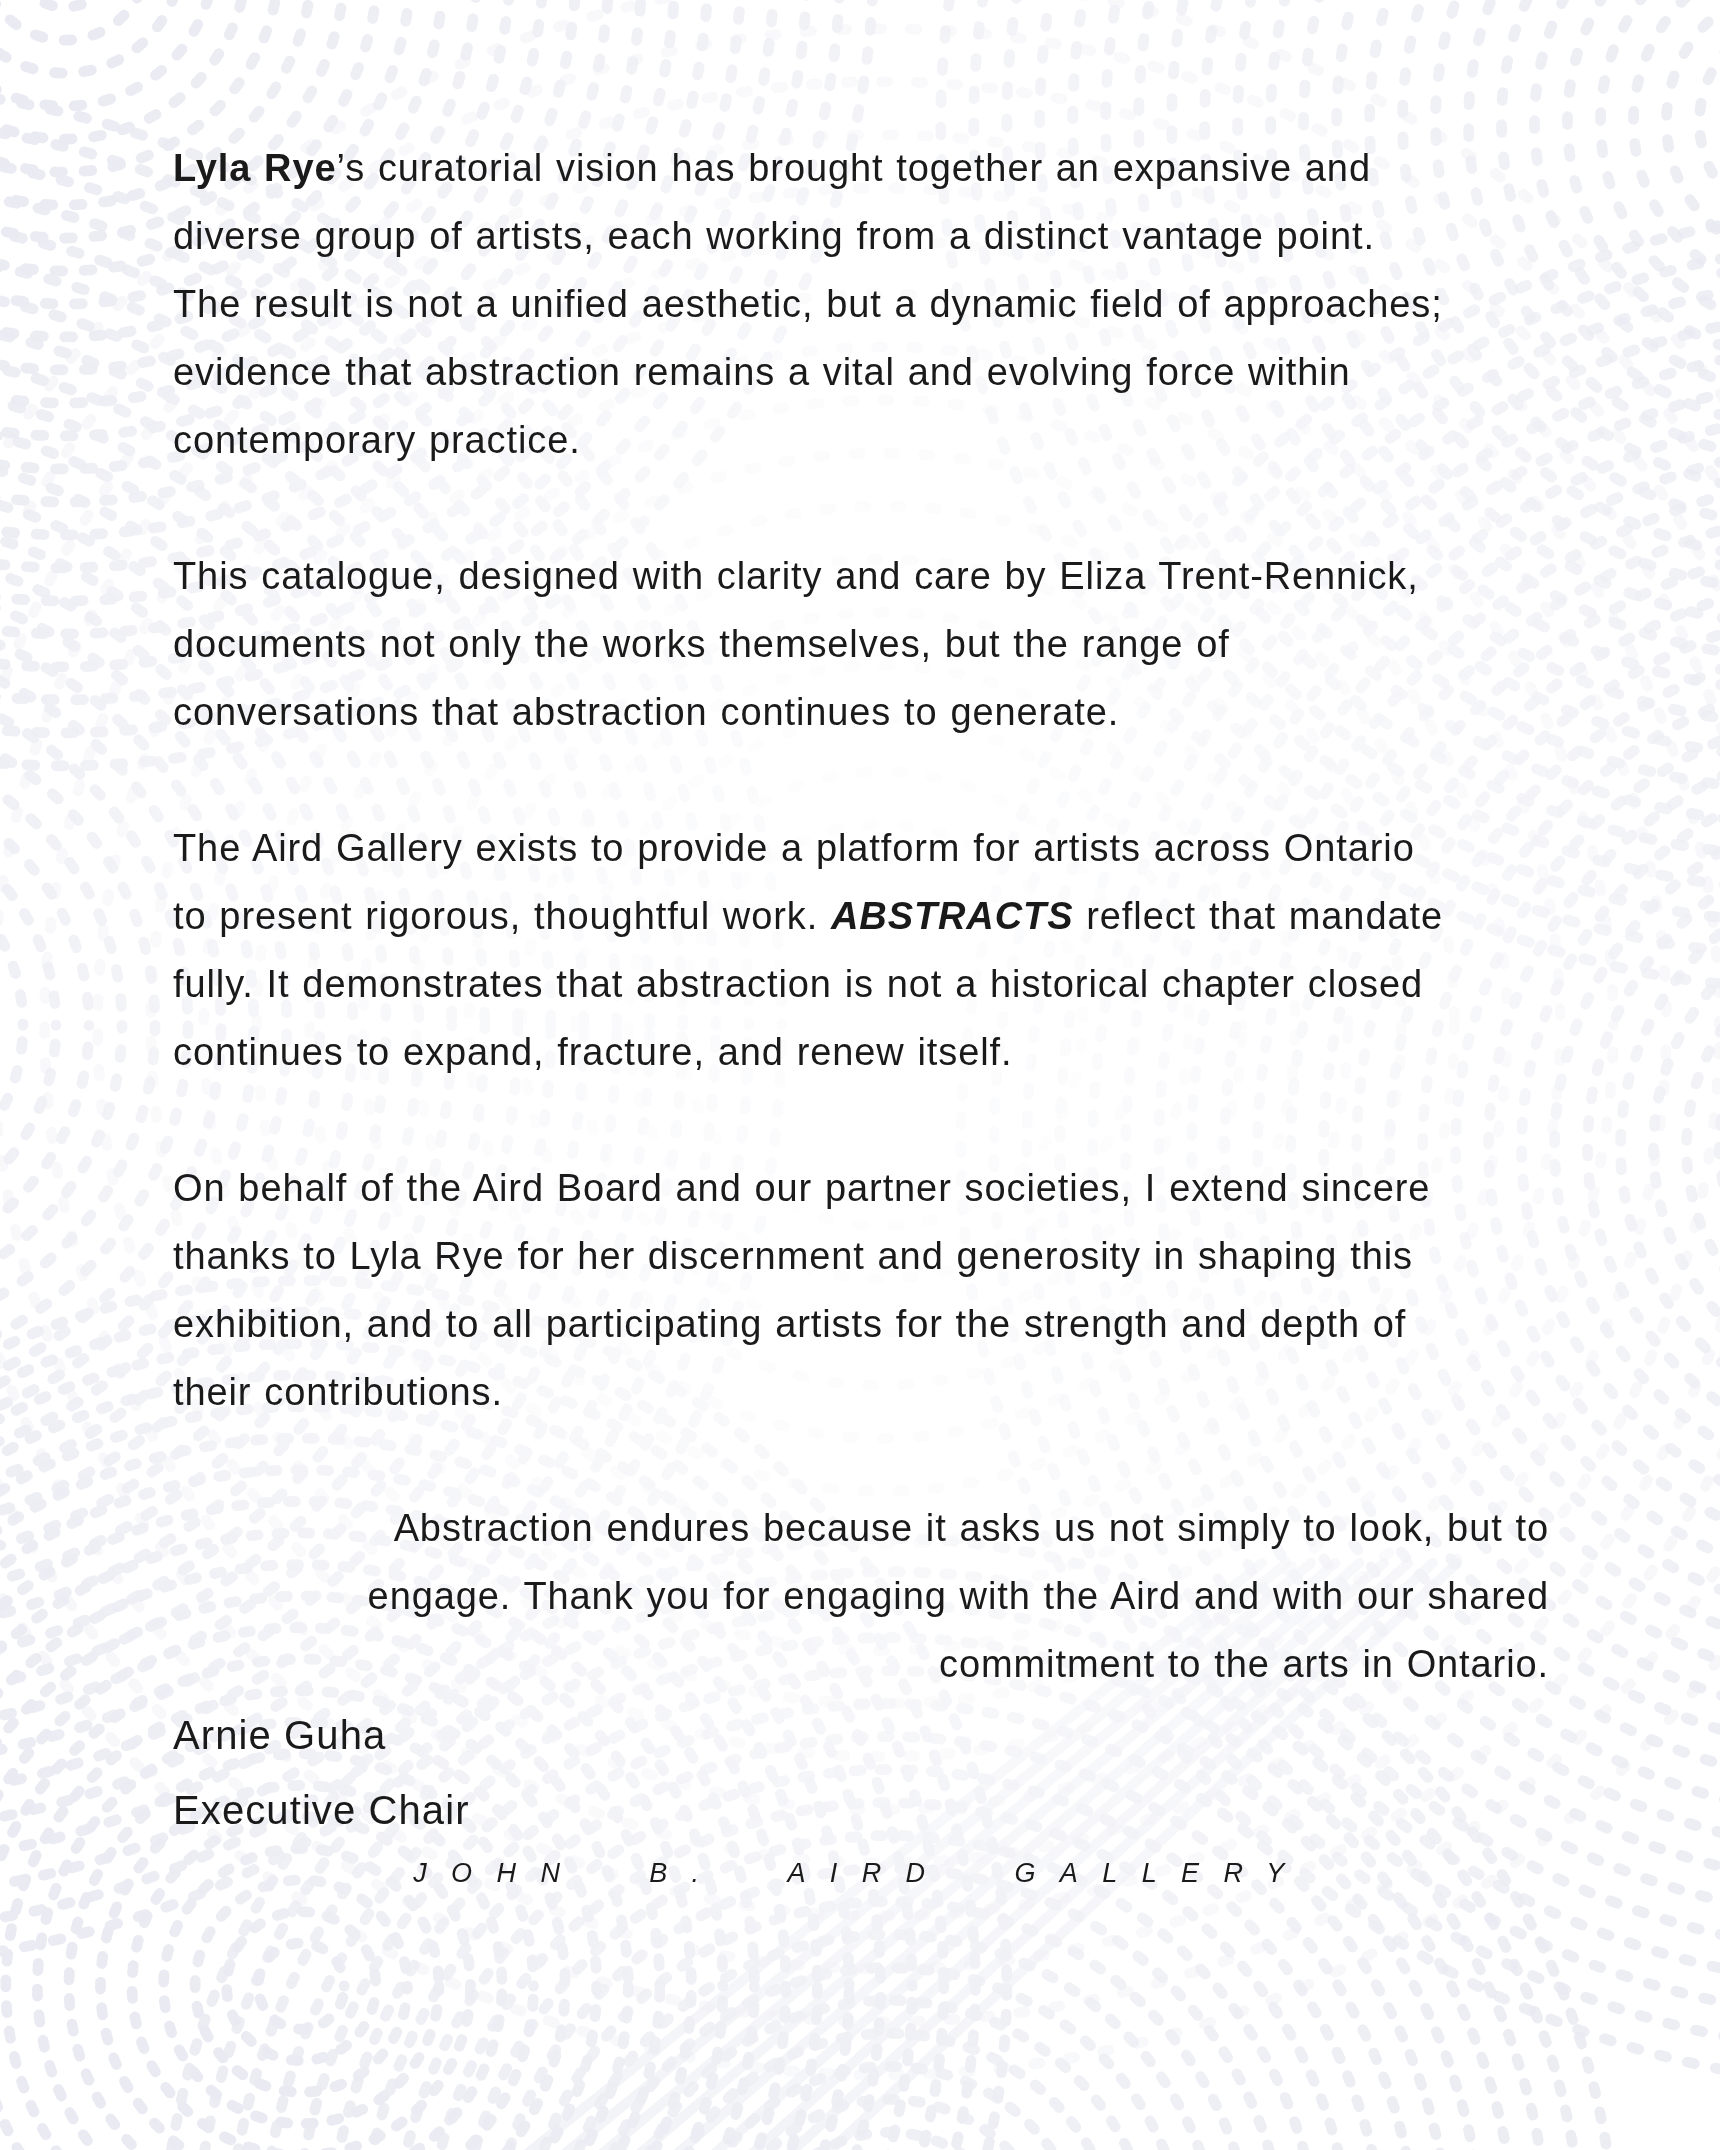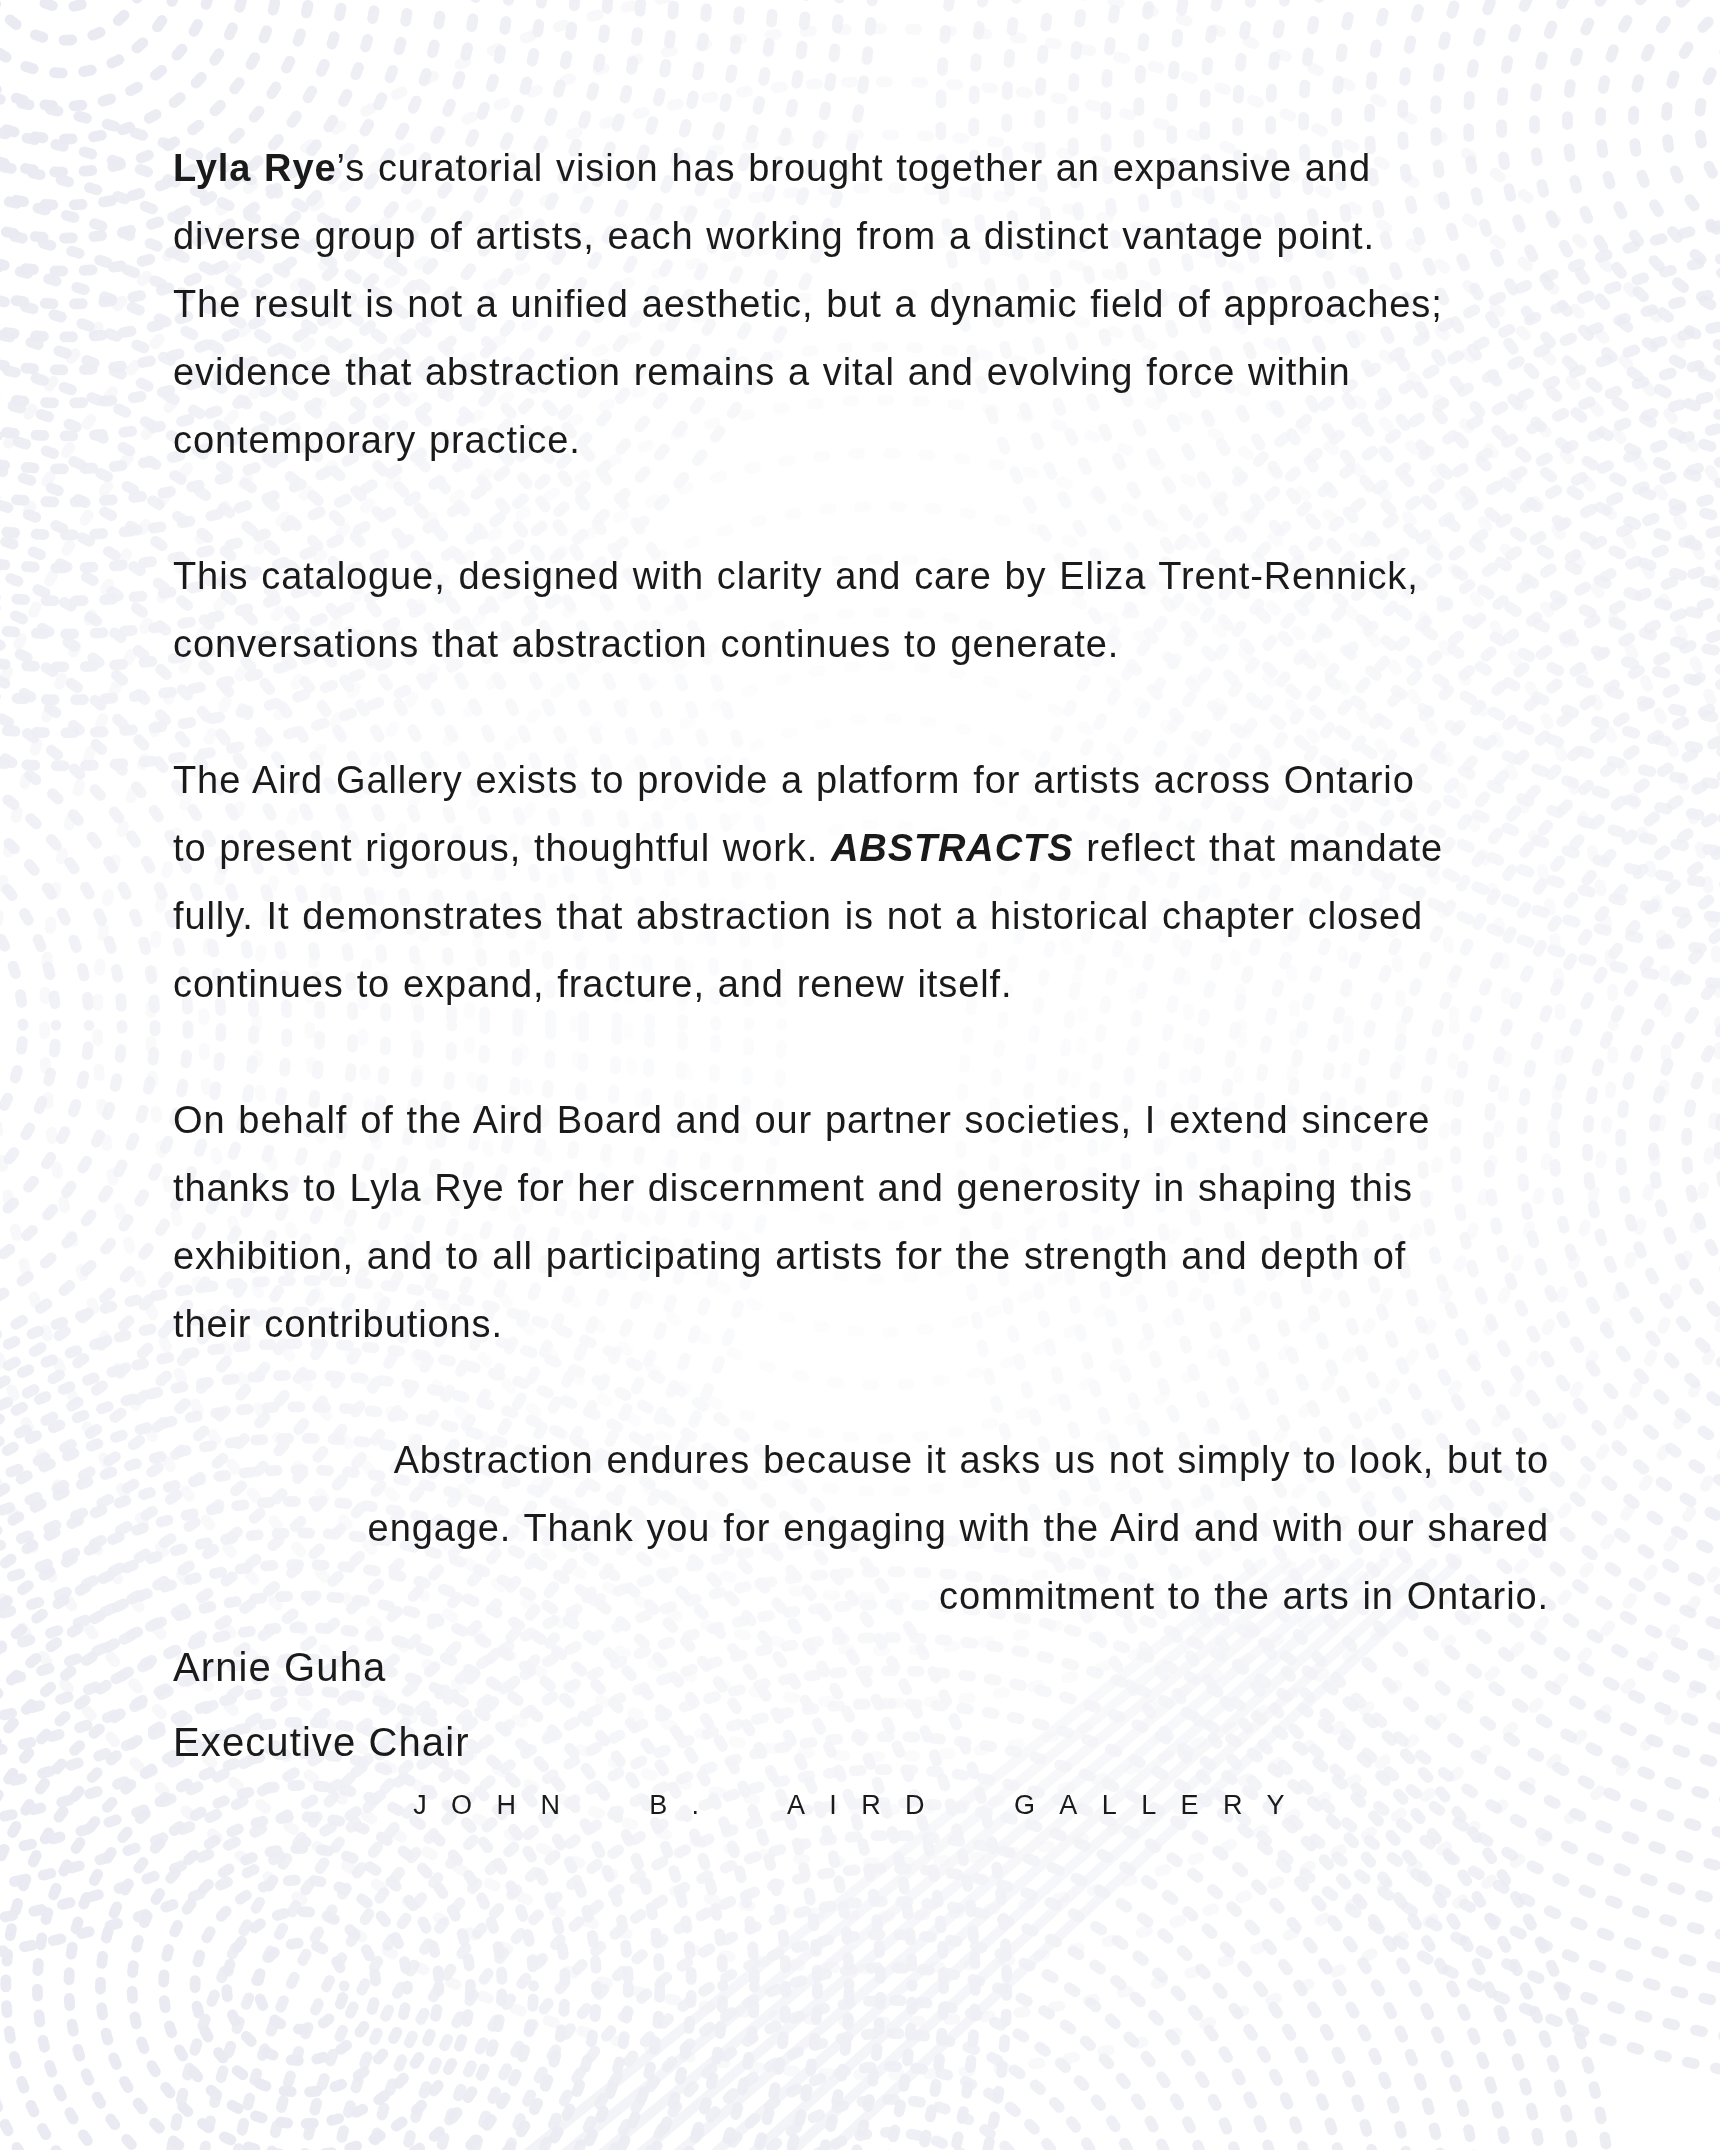--- a/index.html
+++ b/index.html
@@ -55,20 +55,21 @@
   .wordmark {
     margin-top: 5.7px;
     height: 39px;
     line-height: 39px;
     text-align: center;
     font-size: 27px;
     font-weight: 400;
     letter-spacing: 24.4px;
     word-spacing: 33px;
     white-space: nowrap;
+    font-style: italic;
   }
 </style>
 </head>
 <body>
 
 <svg id="bg-svg" class="bg-svg" xmlns="http://www.w3.org/2000/svg" viewBox="0 0 2400 3000">
   <defs>
     <radialGradient id="centerFade" cx="50%" cy="46%" r="62%">
       <stop offset="0%" stop-color="#ffffff" stop-opacity="0.9"></stop>
       <stop offset="55%" stop-color="#ffffff" stop-opacity="0.55"></stop>
@@ -269,20 +270,21 @@
   <p class="para">
     <span class="line"><b class="bold">Lyla Rye</b><span>’s curatorial vision has brought together an expansive and</span></span>
     <span class="line">diverse group of artists, each working from a distinct vantage point.</span>
     <span class="line">The result is not a unified aesthetic, but a dynamic field of approaches;</span>
     <span class="line">evidence that abstraction remains a vital and evolving force within</span>
     <span class="line">contemporary practice.</span>
   </p>
 
   <p class="para">
     <span class="line">This catalogue, designed with clarity and care by Eliza Trent-Rennick,</span>
+    <span class="line">documents not only the works themselves, but the range of</span>
     <span class="line">conversations that abstraction continues to generate.</span>
   </p>
 
   <p class="para">
     <span class="line">The Aird Gallery exists to provide a platform for artists across Ontario</span>
     <span class="line"><span>to present rigorous, thoughtful work. </span><b class="bold-italic">ABSTRACTS</b><span> reflect that mandate</span></span>
     <span class="line">fully. It demonstrates that abstraction is not a historical chapter closed</span>
     <span class="line">continues to expand, fracture, and renew itself.</span>
   </p>
 

